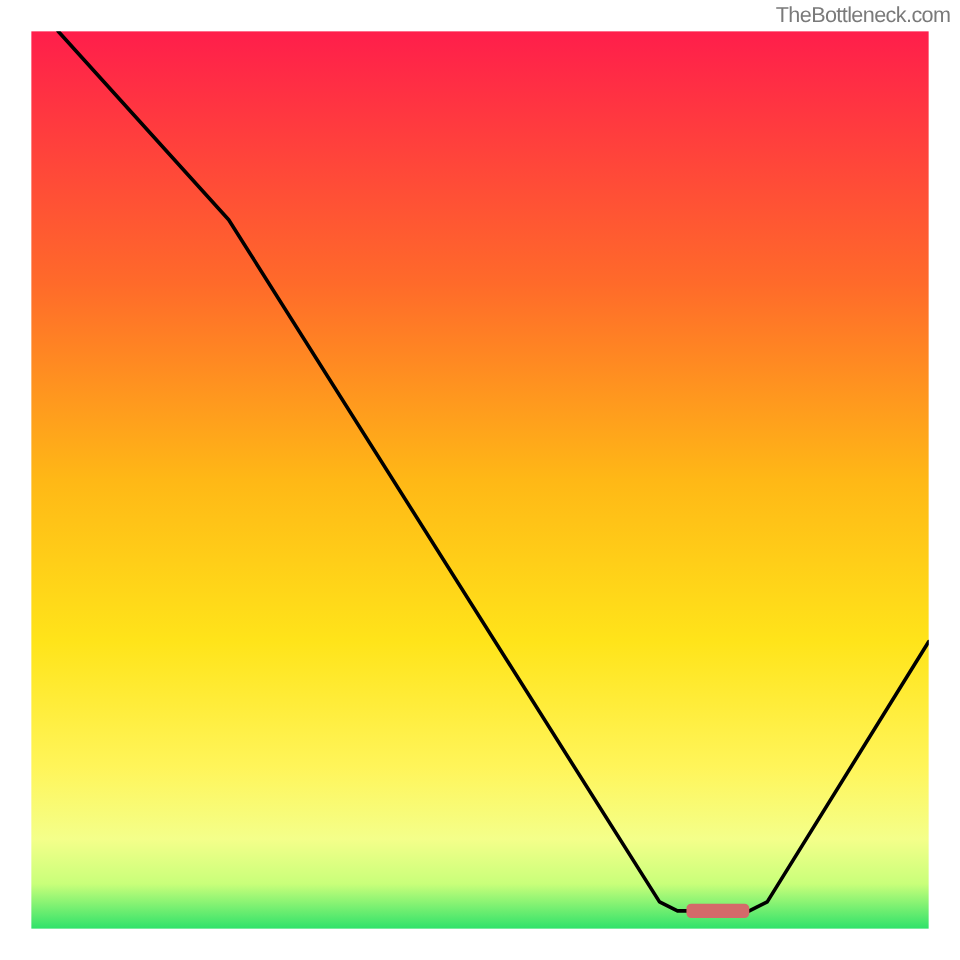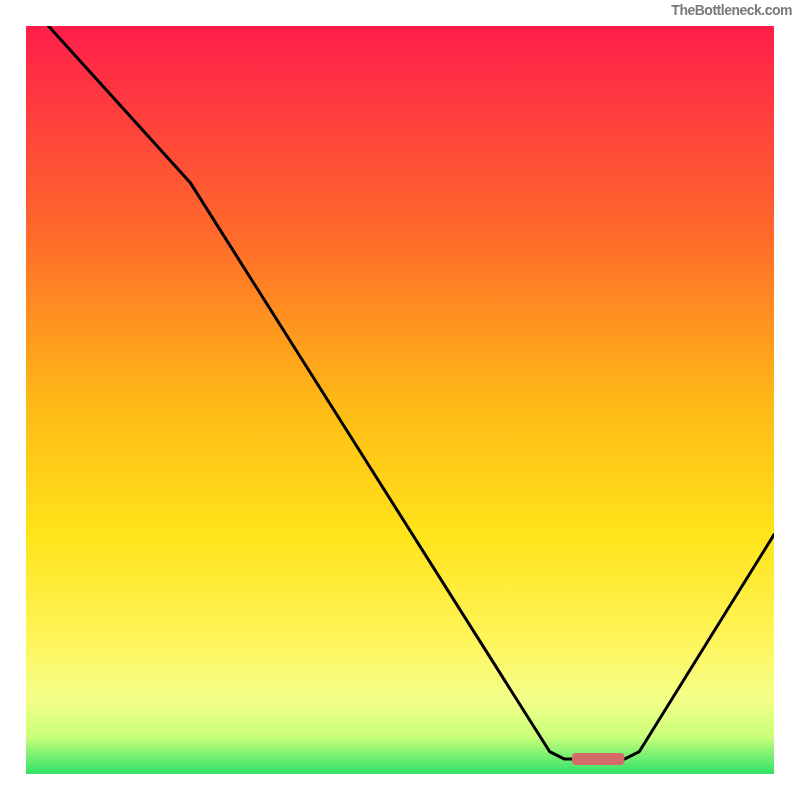--- a/index.html
+++ b/index.html
@@ -8,22 +8,22 @@
     width: 800px;
     height: 800px;
     overflow: hidden;
     background: #fff;
     font-family: Arial, Helvetica, sans-serif;
   }
   .attribution {
     position: absolute;
     top: 2px;
     right: 8px;
-    font-size: 14px;
-    font-weight: 700;
+    font-size: 18px;
+    font-weight: 400;
     color: #7a7a7a;
     letter-spacing: -0.5px;
     z-index: 3;
   }
   svg {
     display: block;
   }
 </style>
 </head>
 <body>

